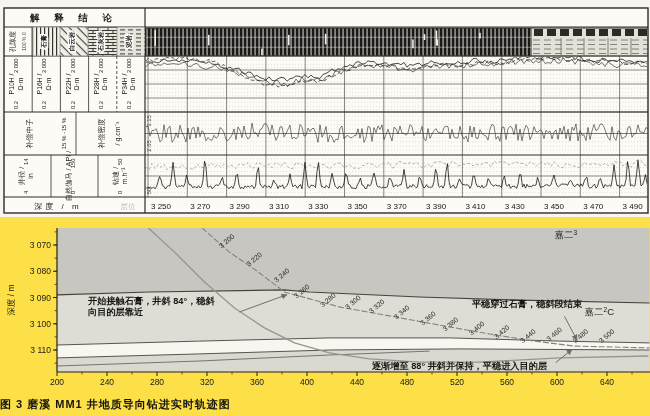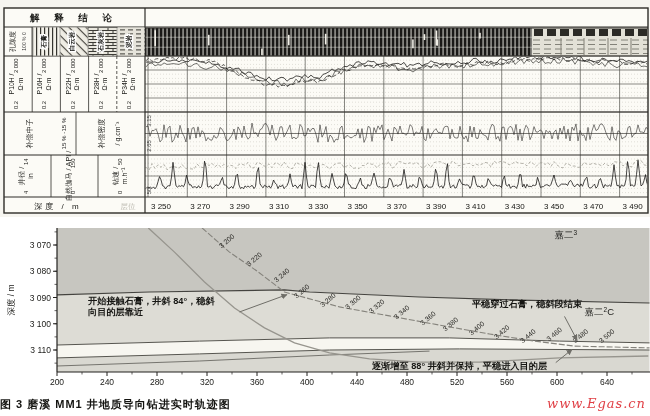--- a/index.html
+++ b/index.html
@@ -1,16 +1,16 @@
 <!DOCTYPE html>
 <html><head>
 <meta charset="utf-8">
 <style>
   html,body{margin:0;padding:0;background:#e9e8e2;}
-  #page{position:relative;width:650px;height:416px;background:#ffffff;overflow:hidden;
+  #page{position:relative;width:650px;height:416px;background:#fde047;overflow:hidden;
         font-family:"Liberation Sans",sans-serif;color:#1b1b18;}
   svg text{font-family:"Liberation Sans",sans-serif;}
   #caption-row{position:absolute;left:0;top:394px;width:650px;height:22px;}
   #fig-caption{position:absolute;left:0;top:3px;width:100%;text-align:left;
                font-size:11px;font-weight:bold;letter-spacing:1px;color:#141411;}
   #watermark{position:absolute;right:4px;top:2px;font-size:13px;font-style:italic;
              font-family:"DejaVu Serif",serif;color:#e04046;letter-spacing:1px;}
 </style>
 </head>
 <body>
@@ -352,15 +352,14 @@
         <line x1="582" y1="372" x2="582" y2="374.5" stroke="#22211e" stroke-width="0.7"></line>
         <line x1="607" y1="372" x2="607" y2="376" stroke="#22211e" stroke-width="1"></line>
         <text x="607" y="385" font-size="8.5" fill="#1b1b18" text-anchor="middle">640</text>
         <line x1="632" y1="372" x2="632" y2="374.5" stroke="#22211e" stroke-width="0.7"></line>
         <text x="0" y="0" font-size="8.5" fill="#1b1b18" text-anchor="middle" transform="translate(14,300) rotate(-90)">深度 / m</text>
       </g>
     </svg>
 
   <div id="caption-row">
     <div id="fig-caption">图 3  磨溪 MM1 井地质导向钻进实时轨迹图</div>
-    <div id="watermark">www.Egas.cn</div>
   </div>
 </div>
 
 </body></html>

